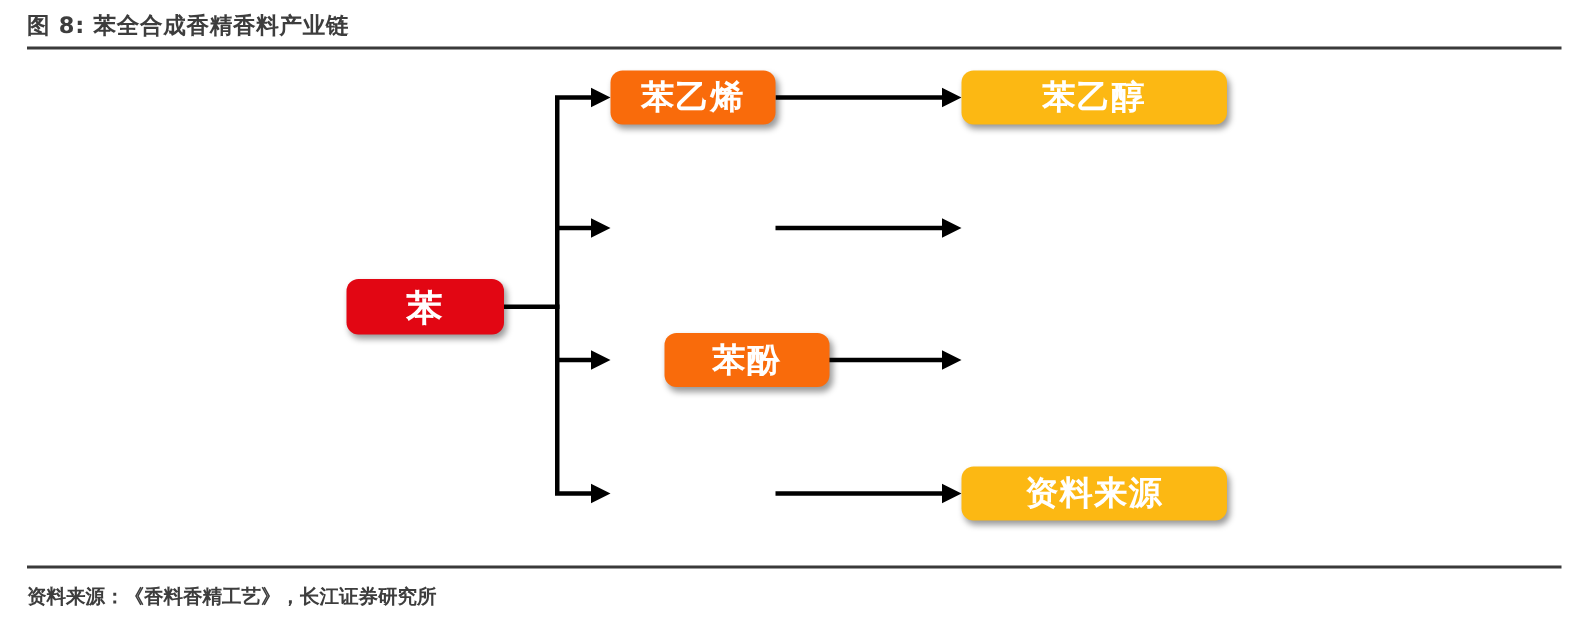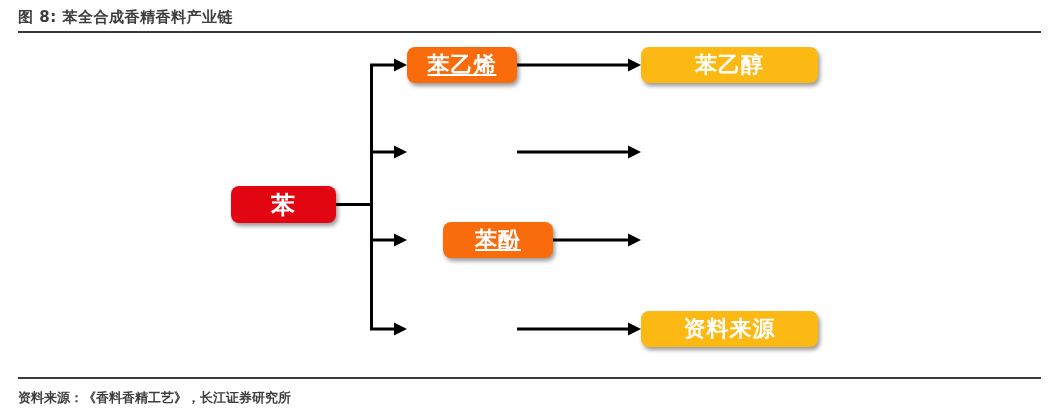--- a/index.html
+++ b/index.html
@@ -71,21 +71,20 @@
     left: 231px; top: 186px;
     width: 105px; height: 37px;
     background: var(--root-color, #e20613);
     font-size: 24px;
   }
 
   .node-intermediate {
     left: 407px;
     width: 110px; height: 36px;
     background: var(--intermediate-color, #f96b0b);
-    text-decoration: underline;
   }
 
   .node-product {
     left: 641px;
     width: 177px; height: 36px;
     background: var(--product-color, #fcb813);
   }
 
   .row-0 { top: 47px; }
   .row-1 { top: 134px; }

